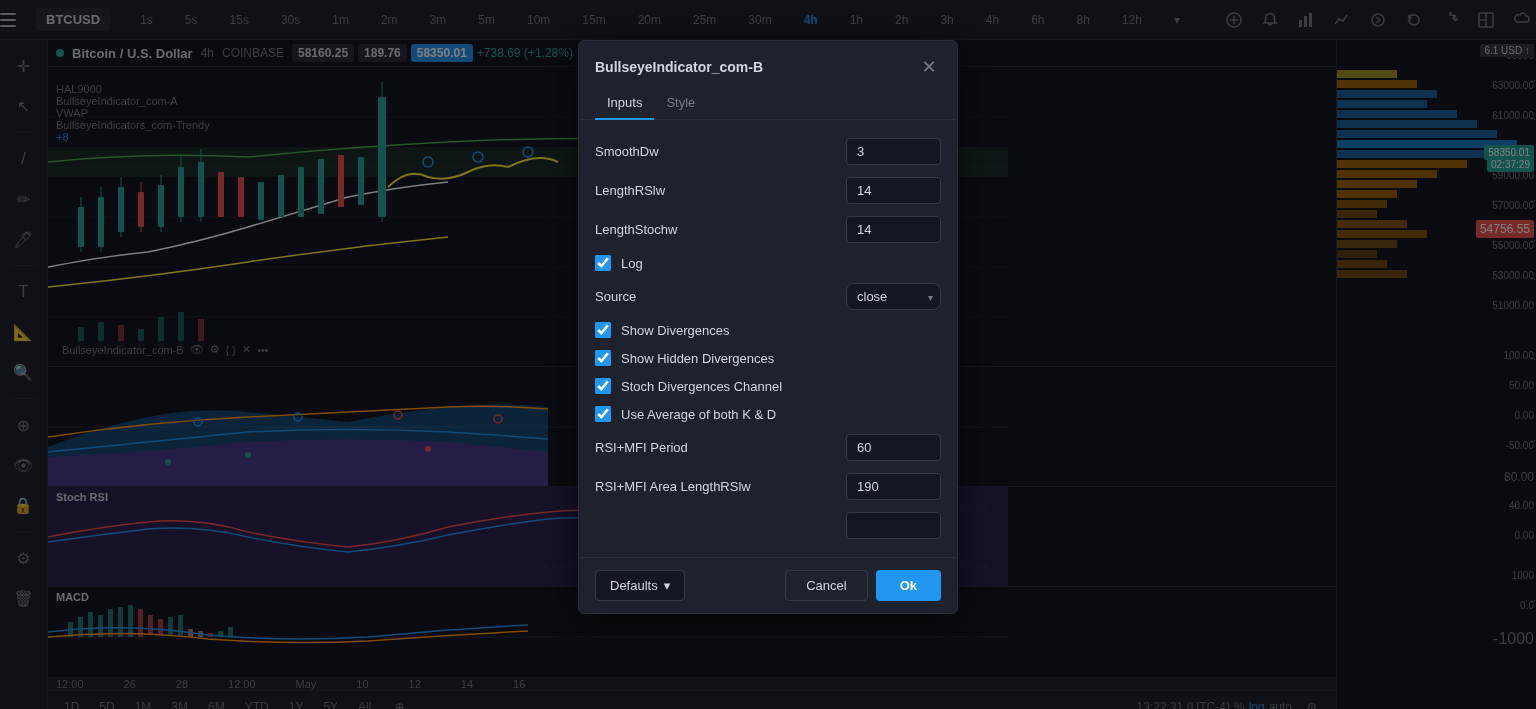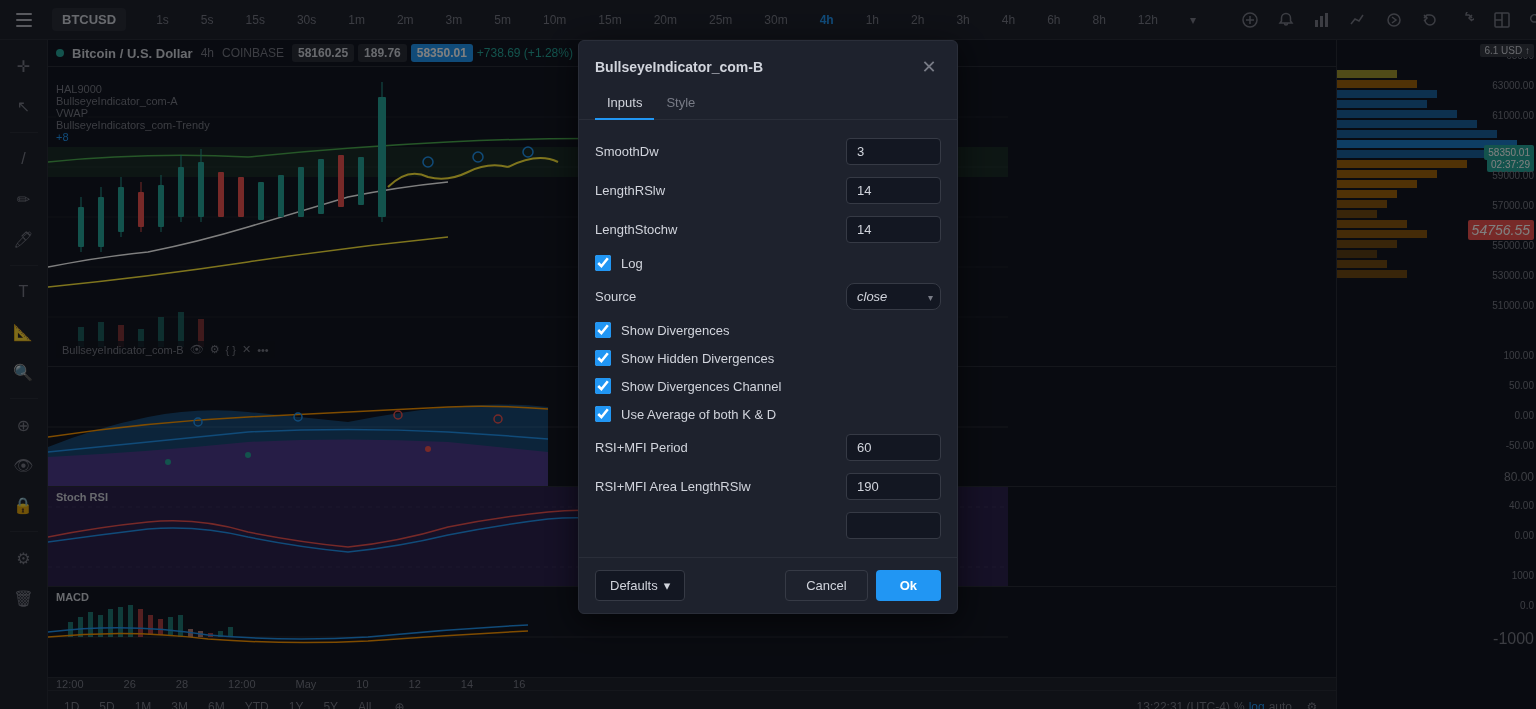--- a/index.html
+++ b/index.html
@@ -13,21 +13,21 @@
       font-size: 12px;
     }
 
     
     .top-bar {
       display: flex;
       align-items: center;
       height: 40px;
       background: #1e222d;
       border-bottom: 1px solid #2a2e39;
-      padding: 0 16px;
+      padding: 0 0;
       gap: 20px;
       position: relative;
       z-index: 10;
     }
     .hamburger-btn {
       width: 32px; height: 32px;
       display: flex; align-items: center; justify-content: center;
       cursor: pointer; color: #b2b5be;
     }
     .symbol-badge {
@@ -332,21 +332,20 @@
       background: #131722;
       border: 1px solid #363a45;
       border-radius: 8px;
       color: #d1d4dc;
       font-size: 13px;
       padding: 5px 28px 5px 10px;
       width: 95px;
       outline: none;
       appearance: none;
       cursor: pointer;
-      font-style: italic;
     }
     .select-arrow {
       position: absolute;
       right: 8px;
       top: 50%;
       transform: translateY(-50%);
       color: #787b86;
       pointer-events: none;
       font-size: 10px;
     }
@@ -768,21 +767,21 @@
 
     <div style="position:absolute; right:2px; top:10px; font-size:10px; color:#787b86;">65000</div>
     <div style="position:absolute; right:2px; top:40px; font-size:10px; color:#787b86;">63000.00</div>
     <div style="position:absolute; right:2px; top:70px; font-size:10px; color:#787b86;">61000.00</div>
 
     <div style="position:absolute; right:2px; top:4px; background:#363a45; color:#d1d4dc; font-size:10px; padding:1px 4px; border-radius:2px;">6.1 USD ↑</div>
 
     <div style="position:absolute; right:2px; top:105px; background:#26a69a; color:#fff; font-size:10px; padding:2px 4px; border-radius:2px;">58350.01</div>
     <div style="position:absolute; right:2px; top:117px; background:#26a69a; color:#fff; font-size:10px; padding:2px 4px; border-radius:2px;">02:37:29</div>
 
-    <div style="position:absolute; right:2px; top:180px; background:#ef5350; color:#fff; font-size:14px; padding:2px 4px; border-radius:2px;font-style:italic;">54756.55</div>
+    <div style="position:absolute; right:2px; top:180px; background:#ef5350; color:#fff; font-size:12px; padding:2px 4px; border-radius:2px;">54756.55</div>
     <div style="position:absolute; right:2px; top:130px; font-size:10px; color:#787b86;">59000.00</div>
     <div style="position:absolute; right:2px; top:160px; font-size:10px; color:#787b86;">57000.00</div>
     <div style="position:absolute; right:2px; top:200px; font-size:10px; color:#787b86;">55000.00</div>
     <div style="position:absolute; right:2px; top:230px; font-size:10px; color:#787b86;">53000.00</div>
     <div style="position:absolute; right:2px; top:260px; font-size:10px; color:#787b86;">51000.00</div>
 
     <div style="position:absolute; right:2px; top:310px; font-size:10px; color:#787b86;">100.00</div>
     <div style="position:absolute; right:2px; top:340px; font-size:10px; color:#787b86;">50.00</div>
     <div style="position:absolute; right:2px; top:370px; font-size:10px; color:#787b86;">0.00</div>
     <div style="position:absolute; right:2px; top:400px; font-size:10px; color:#787b86;">-50.00</div>
@@ -852,21 +851,21 @@
         <label class="checkbox-label" for="cb-diverg">Show Divergences</label>
       </div>
 
       <div class="checkbox-row">
         <input type="checkbox" id="cb-hidden-diverg" checked="" style="">
         <label class="checkbox-label" for="cb-hidden-diverg">Show Hidden Divergences</label>
       </div>
 
       <div class="checkbox-row">
         <input type="checkbox" id="cb-diverg-channel" checked="" style="">
-        <label class="checkbox-label" for="cb-diverg-channel">Show Divergences Channel</label>
+        <label class="checkbox-label" for="cb-diverg-channel">Stoch Divergences Channel</label>
       </div>
 
       <div class="checkbox-row">
         <input type="checkbox" id="cb-avg-kd" checked="" style="">
         <label class="checkbox-label" for="cb-avg-kd">Use Average of both K &amp; D</label>
       </div>
 
       <div class="param-row">
         <span class="param-label">RSI+MFI Period</span>
         <input type="number" class="param-input" value="60" style="">

